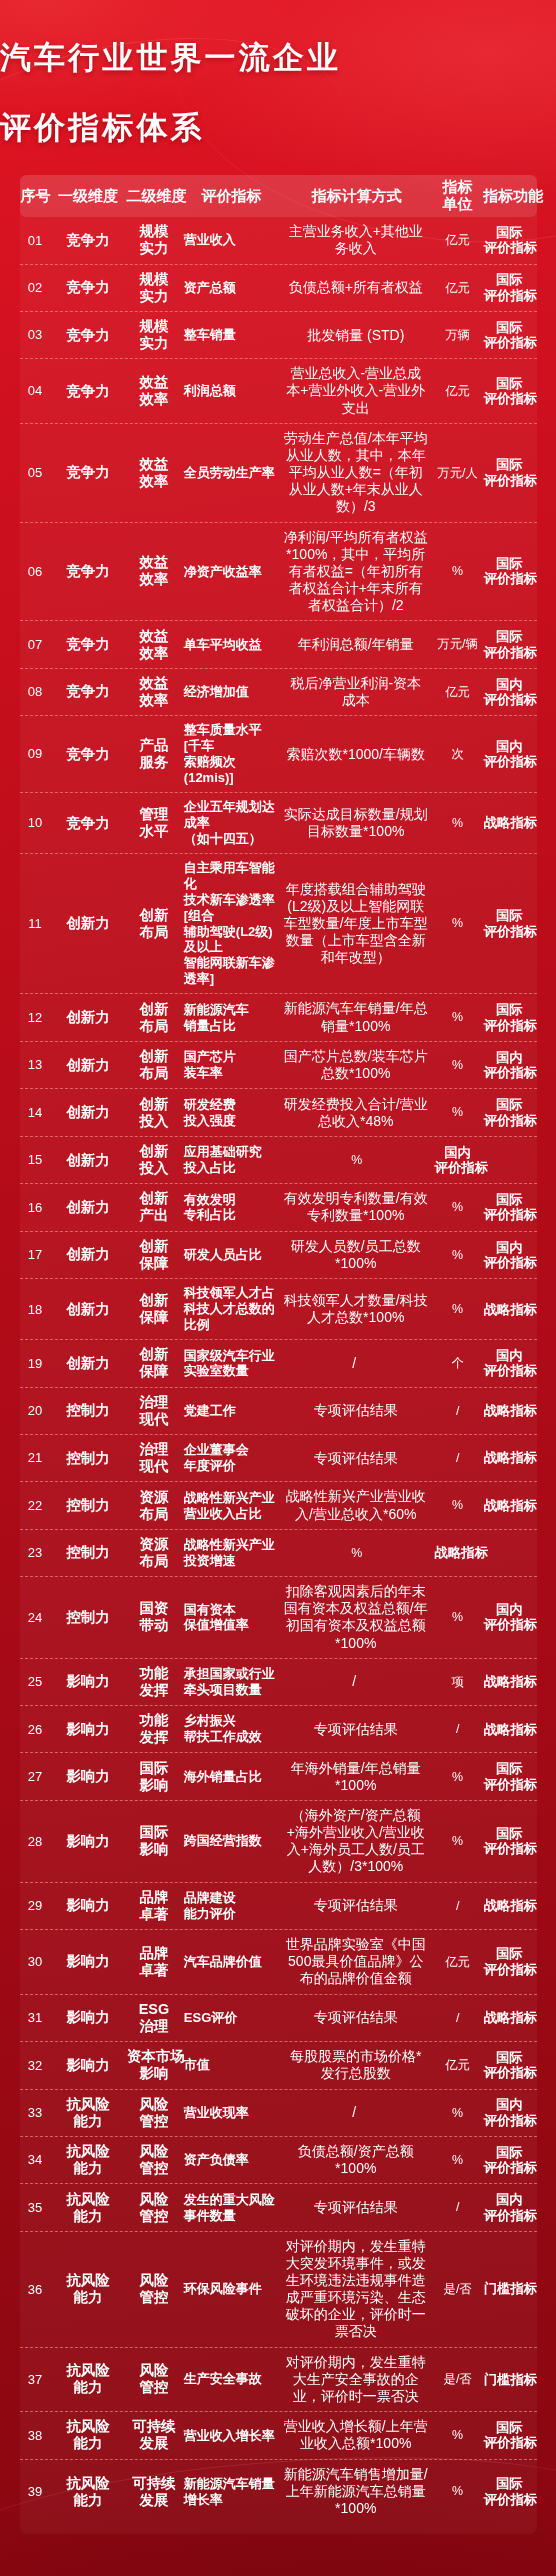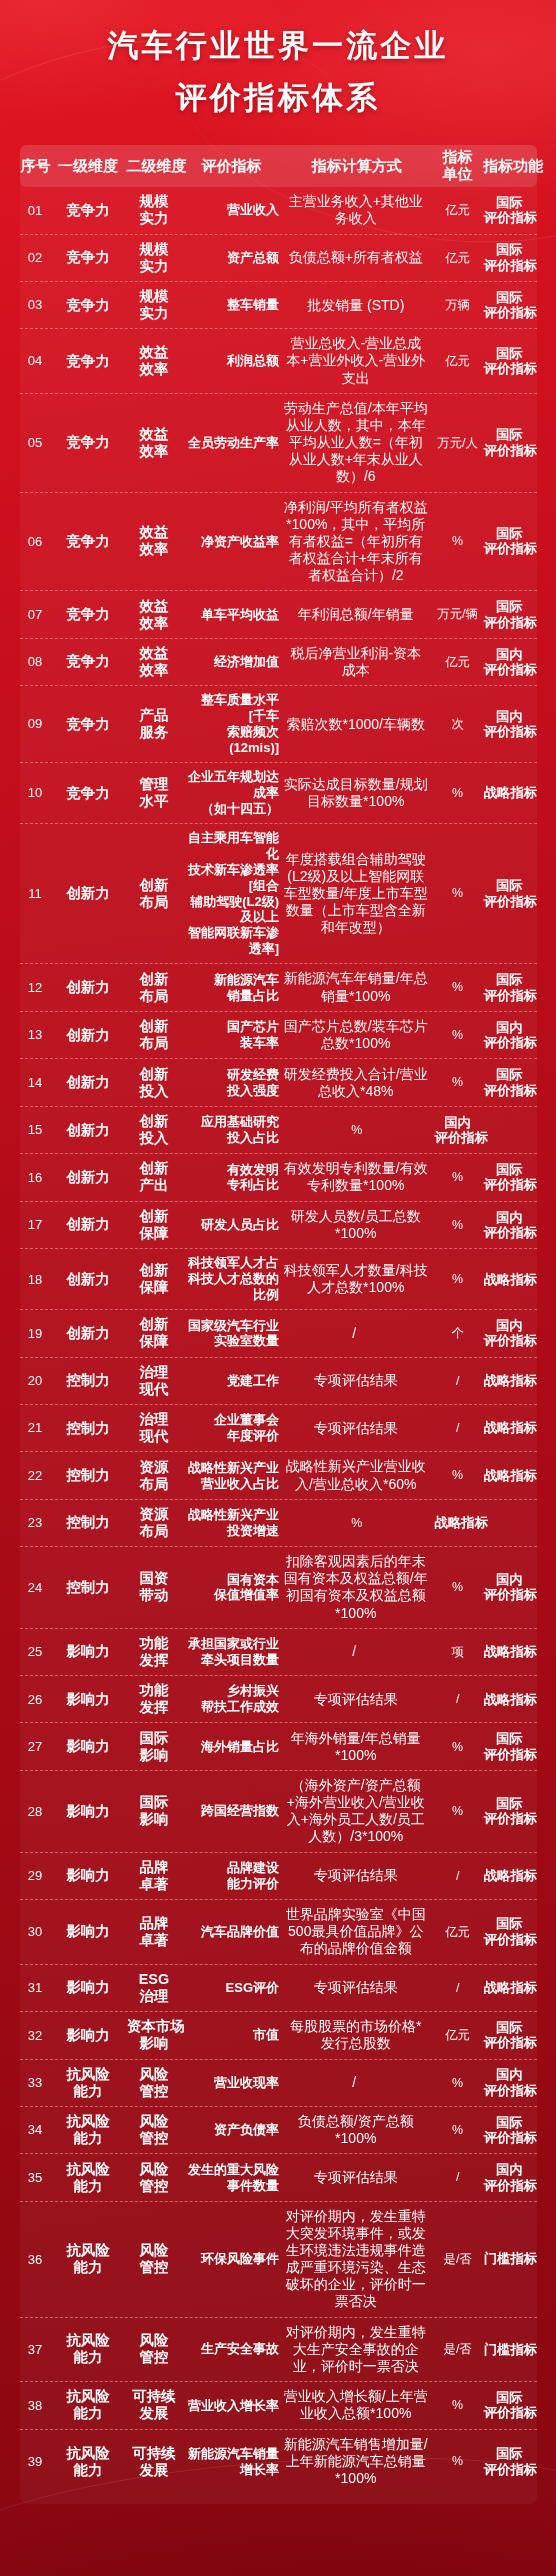--- a/index.html
+++ b/index.html
@@ -17,26 +17,26 @@
       linear-gradient(172deg,#e21523 0%,#cf101f 16%,#ba0c1a 38%,#a60a16 62%,#930812 84%,#870610 100%);
   }
   .swirl{position:absolute;pointer-events:none;}
   .swirl.s1{left:-113px;top:46px;width:464px;height:216px;border-radius:50%;
     border-top:1.5px solid rgba(255,160,150,.18);transform:rotate(-12deg);}
   .swirl.s2{right:-134px;top:-31px;width:515px;height:268px;border-radius:50%;
     border-bottom:1.5px solid rgba(255,170,160,.15);transform:rotate(9deg);}
   .swirl.s3{left:-77px;bottom:20.6px;width:721px;height:155px;border-radius:50%;
     border-top:1px solid rgba(255,170,160,.14);transform:rotate(-4deg);}
 
-  .title-wrap{padding-top:30px;text-align:center;}
+  .title-wrap{padding-top:42px;}
   .title-line{
     font-size:31px;font-weight:bold;letter-spacing:3.1px;line-height:1.0;
     text-shadow:0 1.5px 5.2px rgba(90,0,5,.45);
   }
-  .title-line + .title-line{margin-top:21px;}
+  .title-line + .title-line{margin-top:39px;}
 
   .panel{
     width:517px;margin:28px auto 0;
     background:rgba(255,255,255,.045);
     border-radius:7.2px;
     padding-bottom:10.3px;
   }
   .thead,.tr{
     display:grid;
     grid-template-columns:6% 14.5% 11% 19% 29.5% 9.5% 10.5%;
@@ -52,21 +52,21 @@
     text-align:center;white-space:pre-line;word-break:keep-all;
     line-height:1.12;padding:3.1px 1px;
   }
   .th.h-calc{text-align:center;}
   .tbody{display:block;}
   .tr{padding:6.2px 0;}
   .tr + .tr{border-top:1px dashed rgba(255,158,158,.58);}
   .td{line-height:1.18;padding:0 1.5px;}
   .c-no{font-size:13px;text-align:center;}
   .c-d1,.c-d2{font-size:14.4px;font-weight:bold;text-align:center;white-space:pre-line;word-break:keep-all;}
-  .c-ind{font-size:13px;font-weight:bold;text-align:right;white-space:pre-line;line-height:1.22;}
+  .c-ind{font-size:13px;font-weight:bold;text-align:left;white-space:pre-line;line-height:1.22;}
   .c-calc{font-size:14px;text-align:center;padding-left:3.1px;padding-right:5.2px;line-height:1.22;overflow-wrap:anywhere;}
   .c-calc.slash{text-align:center;padding-left:0;}
   .c-unit{font-size:12.4px;text-align:center;white-space:pre-line;word-break:keep-all;line-height:1.15;}
   .c-func{font-size:13.4px;font-weight:bold;text-align:center;white-space:pre-line;word-break:keep-all;line-height:1.15;}
 </style>
 </head>
 <body>
 
 <div class="page">
   <div class="swirl s1"></div>
@@ -137,21 +137,21 @@
     <div class="td c-func">国际
 评价指标</div>
   </div>
 
   <div class="tr">
     <div class="td c-no">05</div>
     <div class="td c-d1">竞争力</div>
     <div class="td c-d2">效益
 效率</div>
     <div class="td c-ind">全员劳动生产率</div>
-    <div class="td c-calc">劳动生产总值/本年平均从业人数，其中，本年平均从业人数=（年初从业人数+年末从业人数）/6</div>
+    <div class="td c-calc">劳动生产总值/本年平均从业人数，其中，本年平均从业人数=（年初从业人数+年末从业人数）/3</div>
     <div class="td c-unit">万元/人</div>
     <div class="td c-func">国际
 评价指标</div>
   </div>
 
   <div class="tr">
     <div class="td c-no">06</div>
     <div class="td c-d1">竞争力</div>
     <div class="td c-d2">效益
 效率</div>

